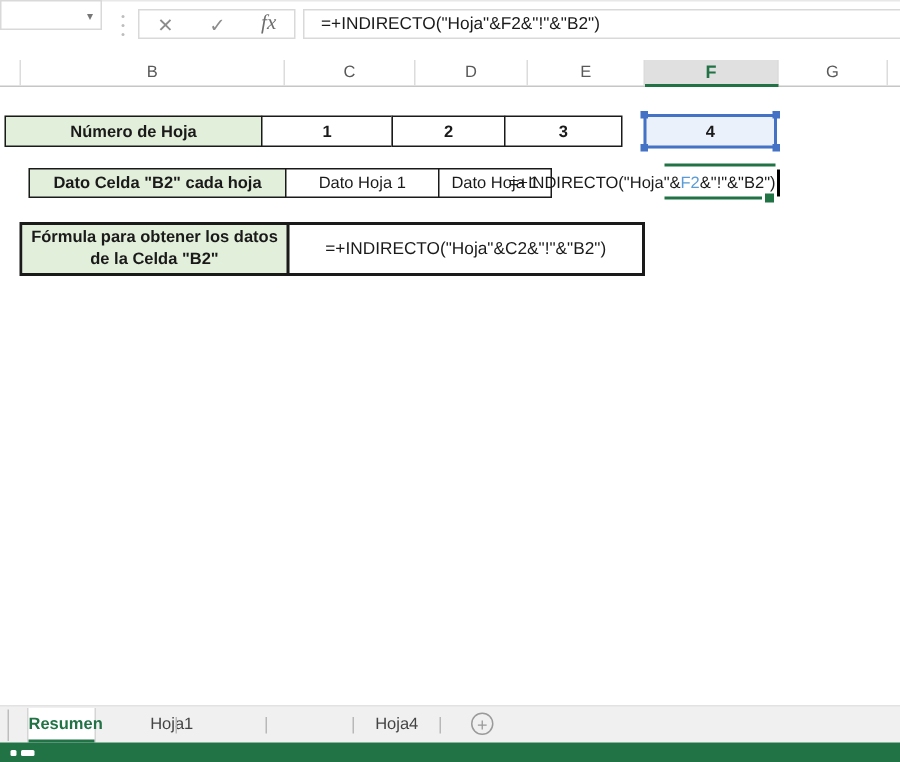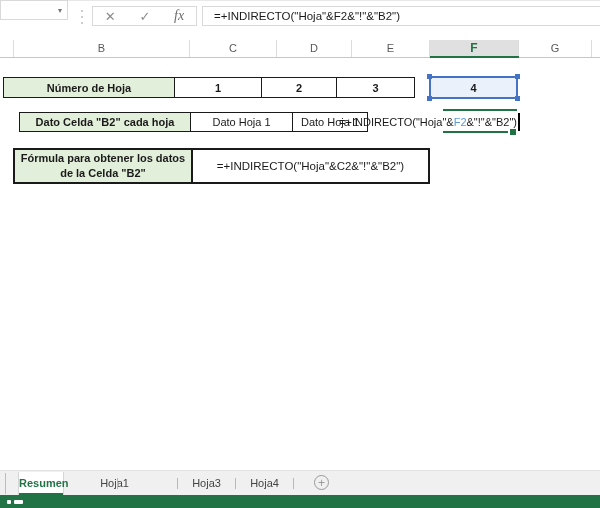--- a/index.html
+++ b/index.html
@@ -146,21 +146,20 @@
     </div>
     <div class="fxbox-right">=+INDIRECTO("Hoja"&amp;C2&amp;"!"&amp;"B2")</div>
   </div>
 
   <div class="abs tabbar">
     <div class="tabedge"></div>
     <div class="tab active" style="left:18px;width:46px;">Resumen</div>
     <div class="tab" style="left:80px;width:37px;margin-left:16px;">Hoja1</div>
     <div class="tabsep" style="left:117px;"></div>
     <div class="tabsep" style="left:177px;"></div>
-    <div class="tab" style="left:178px;width:57px;">Hoja3</div>
     <div class="tabsep" style="left:235px;"></div>
     <div class="tab" style="left:236px;width:57px;">Hoja4</div>
     <div class="tabsep" style="left:293px;"></div>
     <div class="addsheet">+</div>
   </div>
 
   <div class="abs statusbar">
     <span class="macro1"></span>
     <span class="macro2"></span>
   </div>

